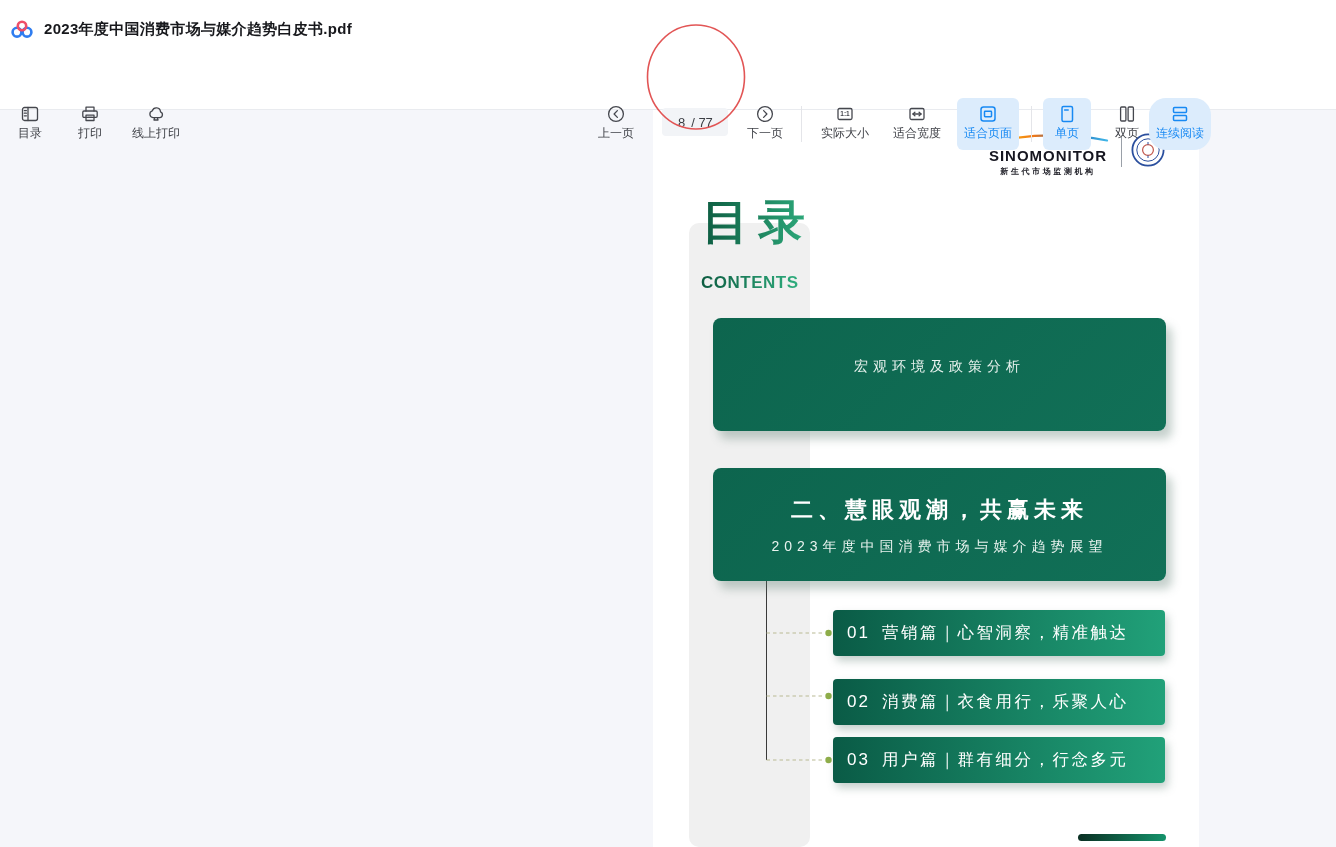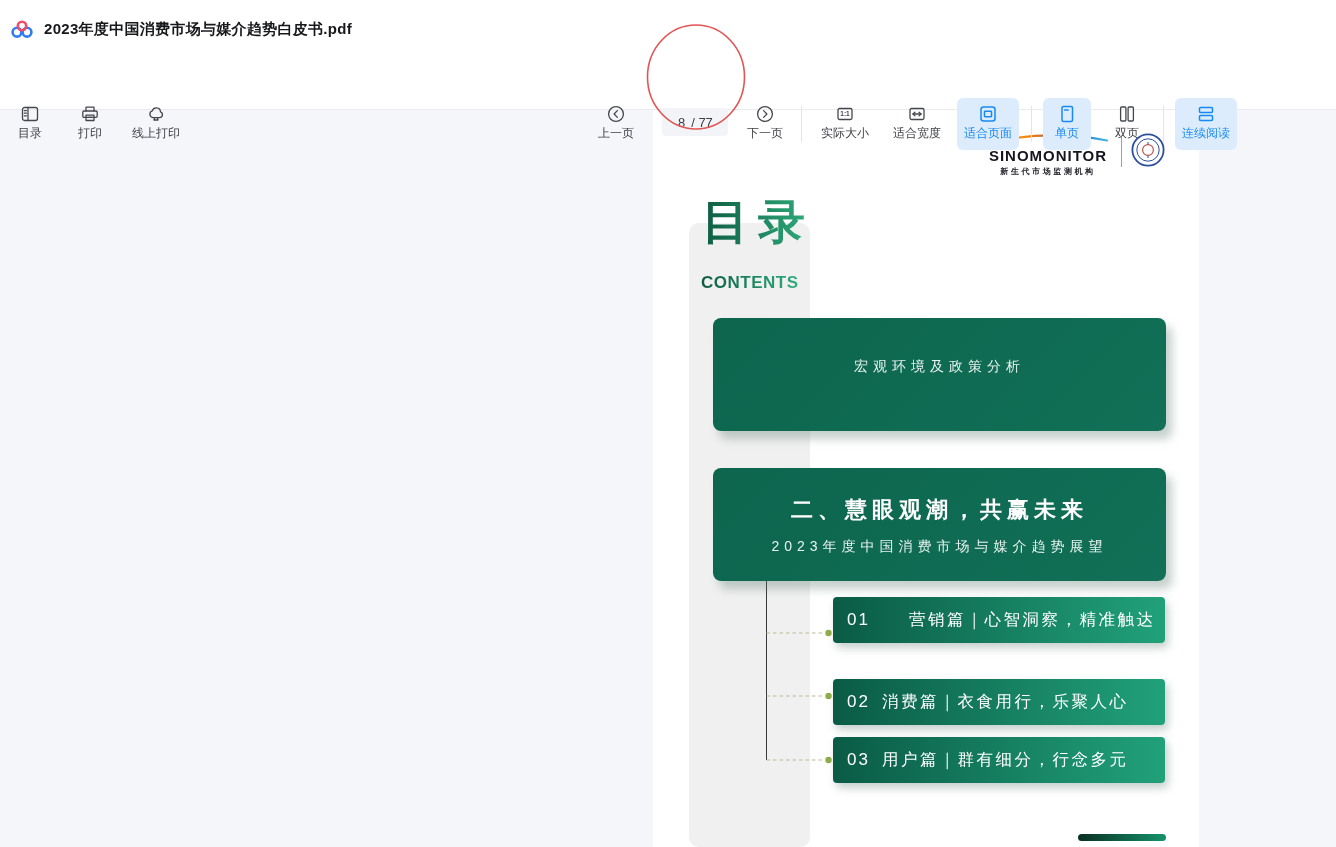--- a/index.html
+++ b/index.html
@@ -211,21 +211,21 @@
         <svg class="icon-stroke" width="18" height="18" viewBox="0 0 18 18">
           <rect x="2.6" y="2" width="5.3" height="14" rx="1"></rect>
           <rect x="10.1" y="2" width="5.3" height="14" rx="1"></rect>
         </svg>
       </span>
       <span class="tlabel">双页</span>
     </div>
 
     <div class="tdivider" style="left:1163px;"></div>
 
-    <div class="tbtn active" style="left:1175px;width:62px;">
+    <div class="tbtn active" style="left:1149px;width:62px;border-radius:17px;">
       <span class="ticon">
         <svg class="icon-stroke" width="18" height="18" viewBox="0 0 18 18">
           <rect x="2.5" y="2.5" width="13" height="5" rx="1"></rect>
           <rect x="2.5" y="10.5" width="13" height="5" rx="1"></rect>
         </svg>
       </span>
       <span class="tlabel">连续阅读</span>
     </div>
   </div>
 
@@ -278,21 +278,21 @@
 
       <div class="secbox" style="top:208px;">
         <div class="sec-sub">宏观环境及政策分析</div>
       </div>
 
       <div class="secbox" style="top:358px;">
         <div class="sec-title"><span>二、</span><span>慧眼观潮，共赢未来</span></div>
         <div class="sec-sub">2023年度中国消费市场与媒介趋势展望</div>
       </div>
 
-      <div class="chapbox" style="top:487px;gap:27px;">
+      <div class="chapbox" style="top:500px;">
         <span class="chap-num">01</span>
         <span class="chap-title">营销篇｜心智洞察，精准触达</span>
       </div>
       <div class="chapbox" style="top:569px;">
         <span class="chap-num">02</span>
         <span class="chap-title">消费篇｜衣食用行，乐聚人心</span>
       </div>
       <div class="chapbox" style="top:627px;">
         <span class="chap-num">03</span>
         <span class="chap-title">用户篇｜群有细分，行念多元</span>

